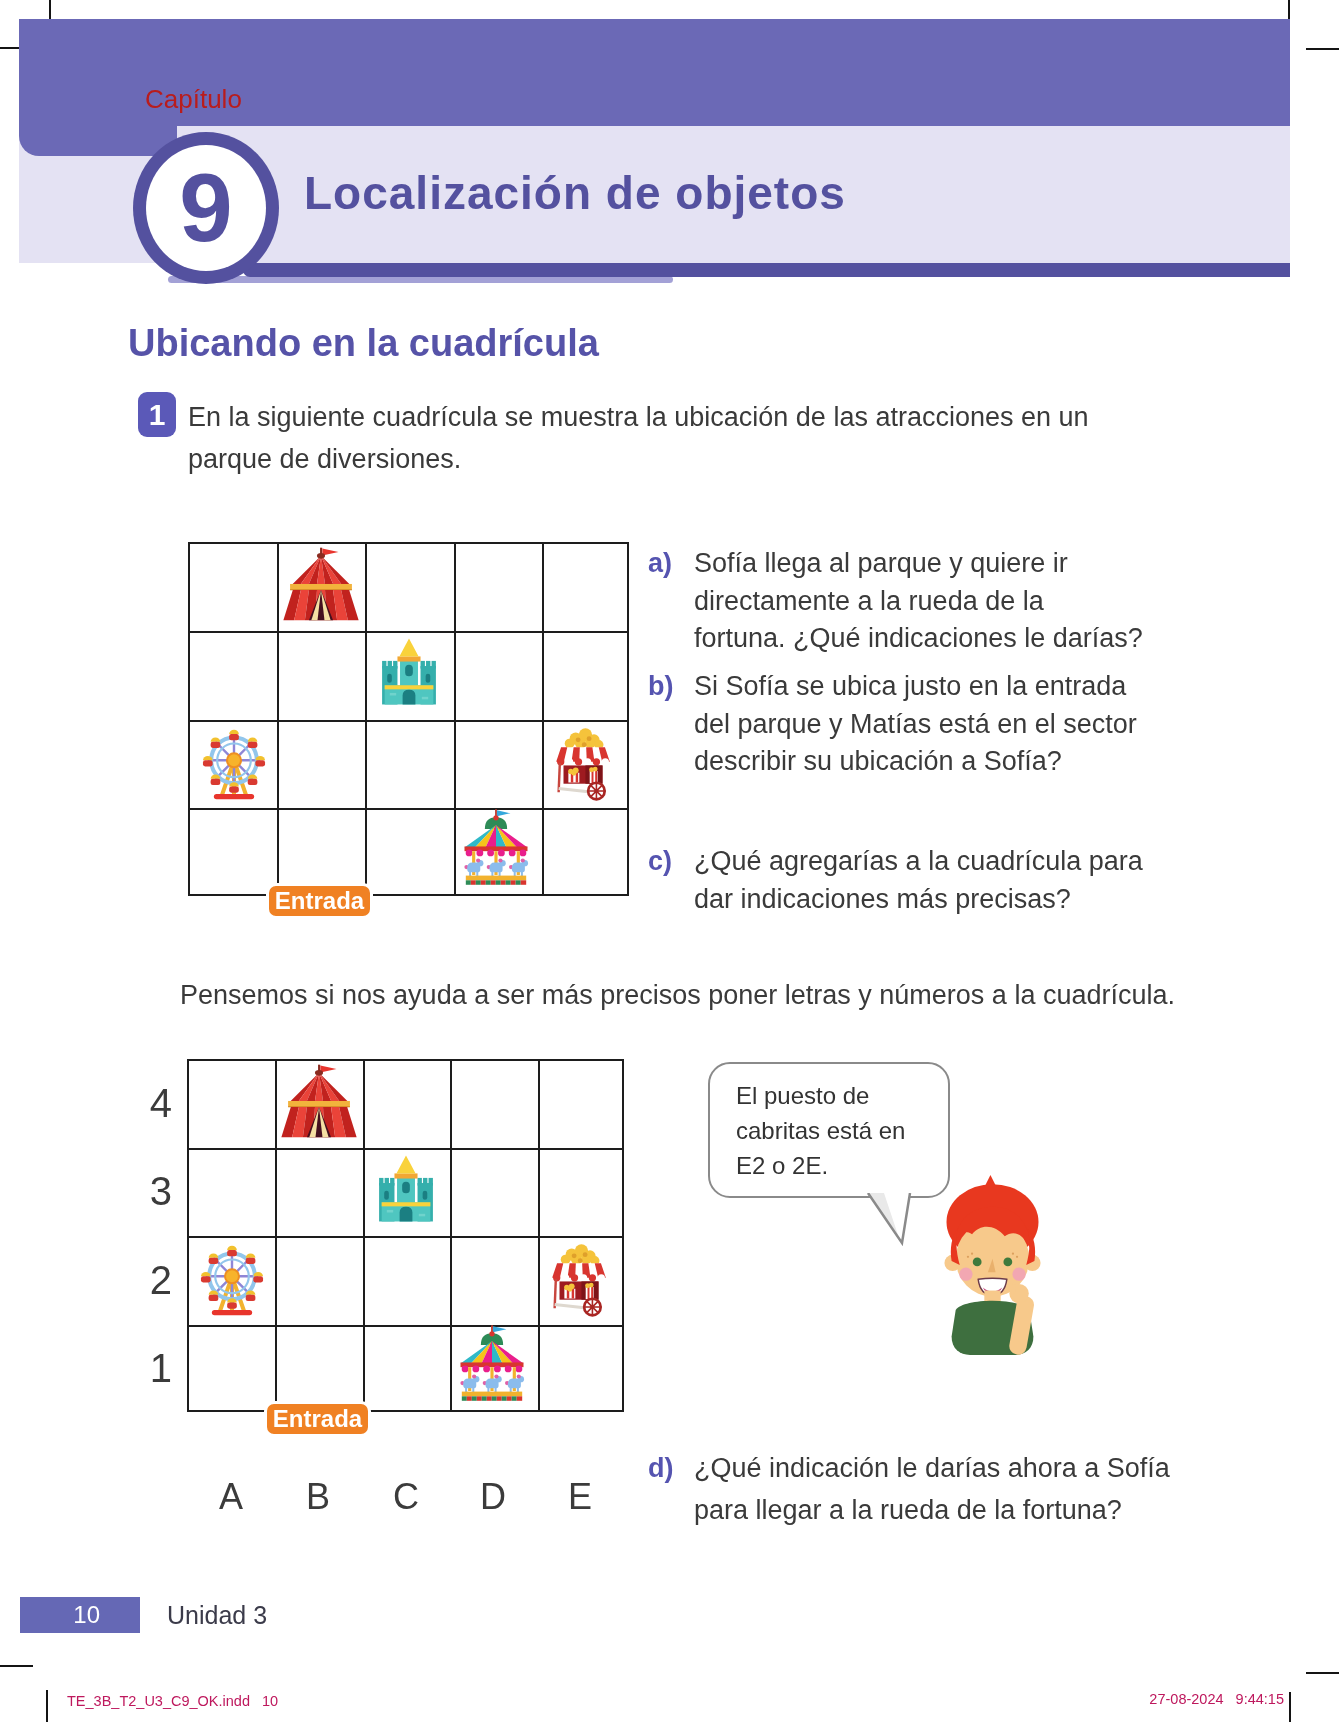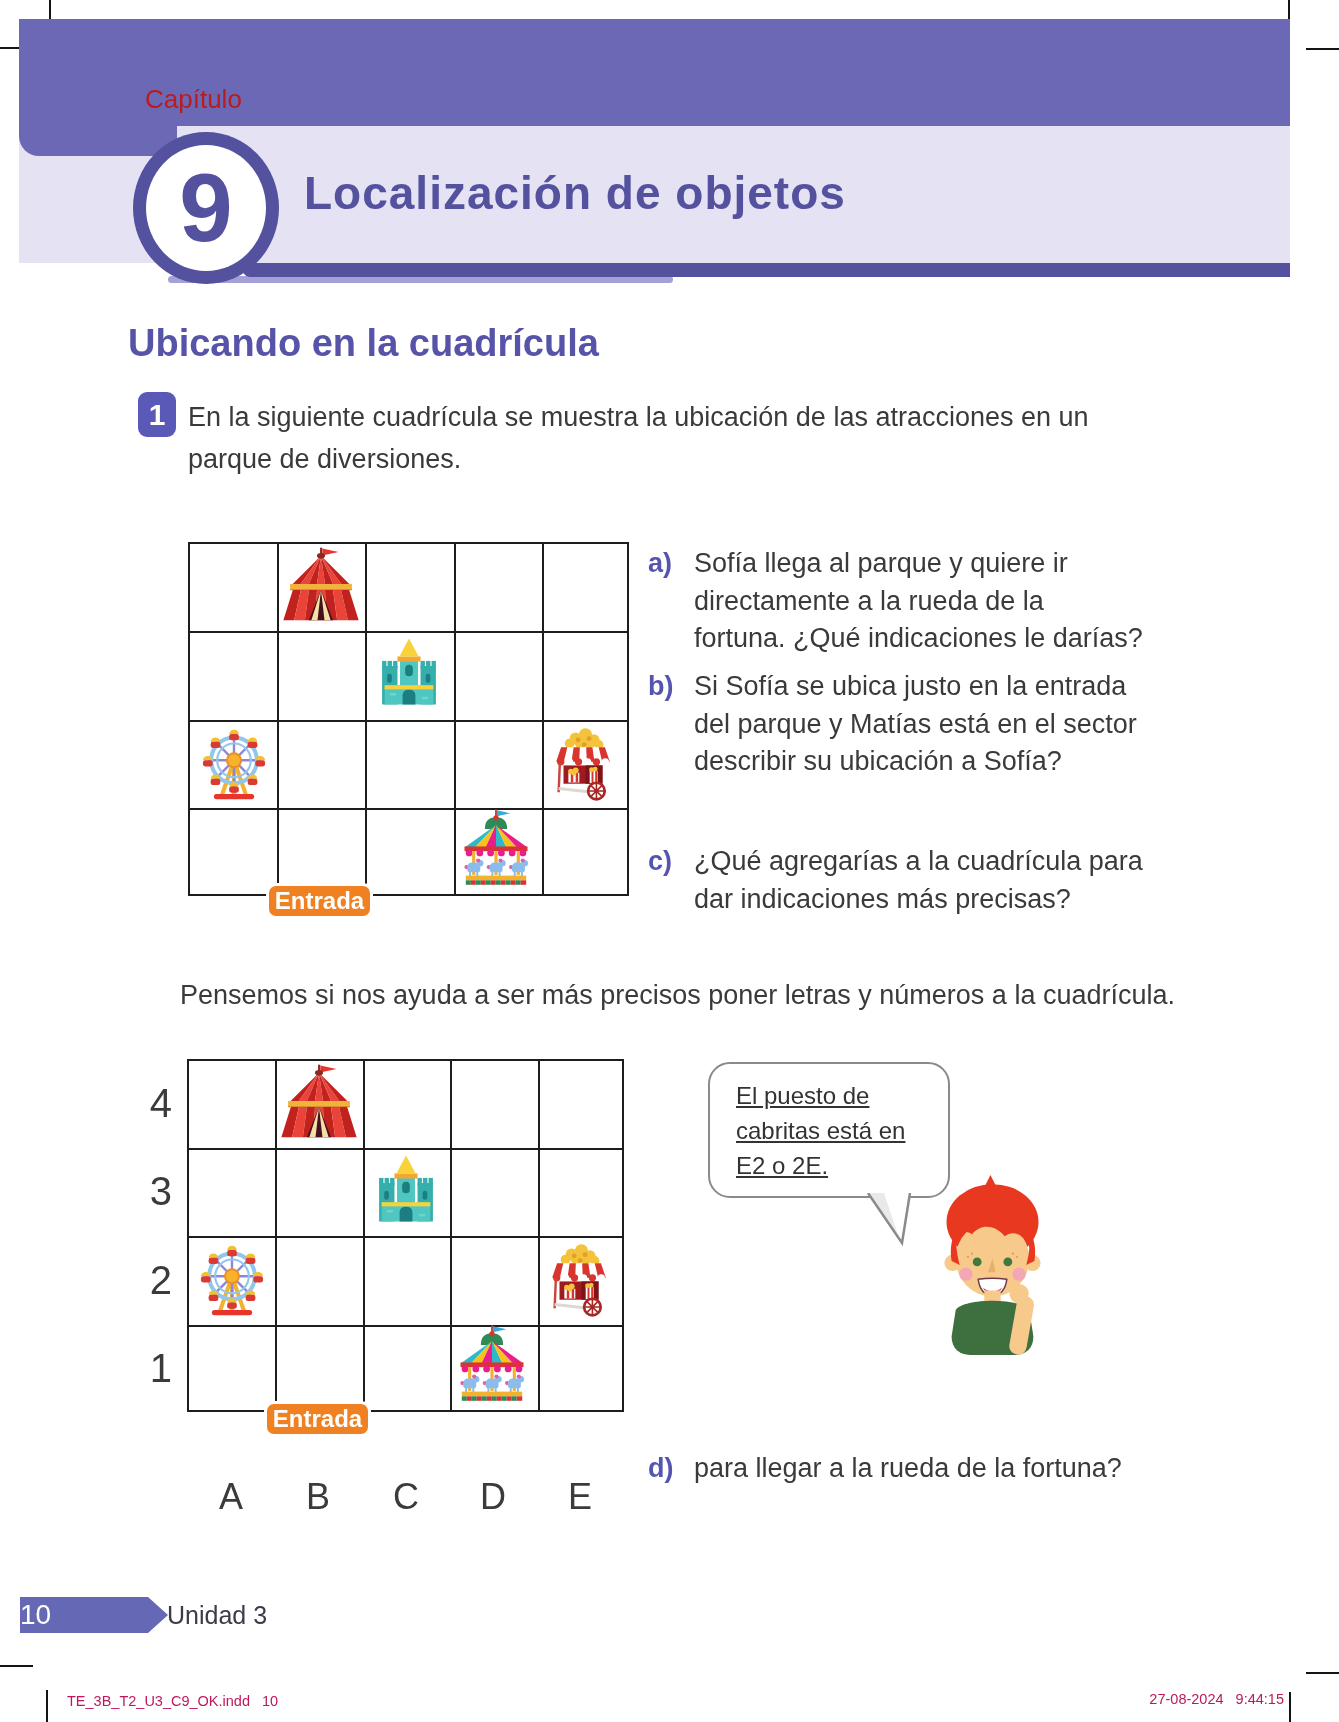--- a/index.html
+++ b/index.html
@@ -50,30 +50,30 @@
   
   .q{position:absolute;left:648px;display:flex;gap:10px;color:#3a3a3a;font-size:27px;line-height:37.5px;}
   .q .ql{color:#5554b0;font-weight:bold;width:36px;flex:none;}
   .q .qt div{white-space:nowrap;}
   .q-d{line-height:42px;}
   .pensemos{position:absolute;left:180px;top:980px;margin:0;font-size:27px;color:#3a3a3a;white-space:nowrap;}
 
   
   .bubble{position:absolute;left:708px;top:1062px;width:242px;height:136px;background:#ffffff;border:2.5px solid #8a8a8a;
     border-radius:22px;box-sizing:border-box;z-index:1;}
-  .bubble-text{position:absolute;left:26px;top:14px;font-size:24px;line-height:35px;color:#333333;text-decoration:underline;}
+  .bubble-text{position:absolute;left:26px;top:14px;font-size:24px;line-height:35px;color:#333333;}
   .bubble-text div{white-space:nowrap;}
   .bubble-tail{position:absolute;left:852px;top:1193px;z-index:2;}
   .boy{position:absolute;left:920px;top:1175px;z-index:1;}
 
   
-  .footer-badge{position:absolute;left:20px;top:1597px;width:160px;height:36px;background:#6568b5;
+  .footer-badge{position:absolute;left:20px;top:1597px;width:120px;height:36px;background:#6568b5;
     clip-path:polygon(0 0,128px 0,148px 50%,128px 100%,0 100%);
-    display:flex;align-items:center;justify-content:flex-start;padding-right:40px;box-sizing:border-box;
-    color:#ffffff;font-size:28px;}
+    display:flex;align-items:center;justify-content:flex-end;padding-right:40px;box-sizing:border-box;
+    color:#ffffff;font-size:24px;}
   .unit-label{position:absolute;left:167px;top:1601px;font-size:25px;color:#3b3b4a;}
   .print-line{position:absolute;font-size:14.5px;color:#be185d;white-space:pre;}
   .print-left{left:67px;top:1693px;}
   .print-right{right:55px;top:1691px;}
 </style>
 </head>
 <body>
 
 <svg width="0" height="0" style="position:absolute" aria-hidden="true">
 <defs>
@@ -456,20 +456,21 @@
       <rect x="90" y="118" width="17" height="58" rx="8.5" fill="#f7c98b" transform="rotate(10 98 147)"></rect>
       <circle cx="96" cy="116" r="9.5" fill="#f7c98b"></circle>
       <ellipse cx="89" cy="111" rx="3.6" ry="5" fill="#f7c98b" transform="rotate(-30 89 111)"></ellipse>
     </g>
   </svg>
 </div>
 
 <div class="q q-d" style="top:1447px">
   <span class="ql">d)</span>
   <div class="qt">
+    <div>¿Qué indicación le darías ahora a Sofía</div>
     <div>para llegar a la rueda de la fortuna?</div>
   </div>
 </div>
 
 <div class="footer-badge">
   <span>10</span>
 </div>
 <span class="unit-label">Unidad 3</span>
 <span class="print-line print-left">TE_3B_T2_U3_C9_OK.indd   10</span>
 <span class="print-line print-right">27-08-2024   9:44:15</span>

